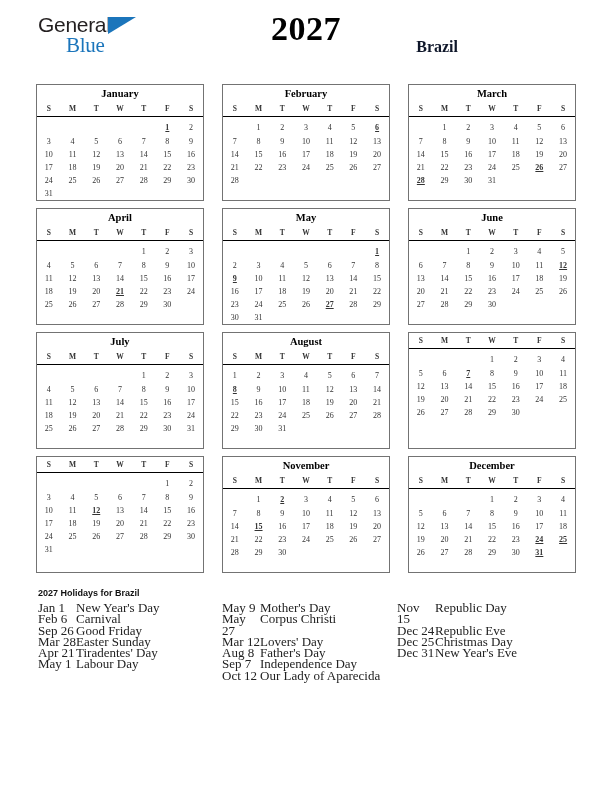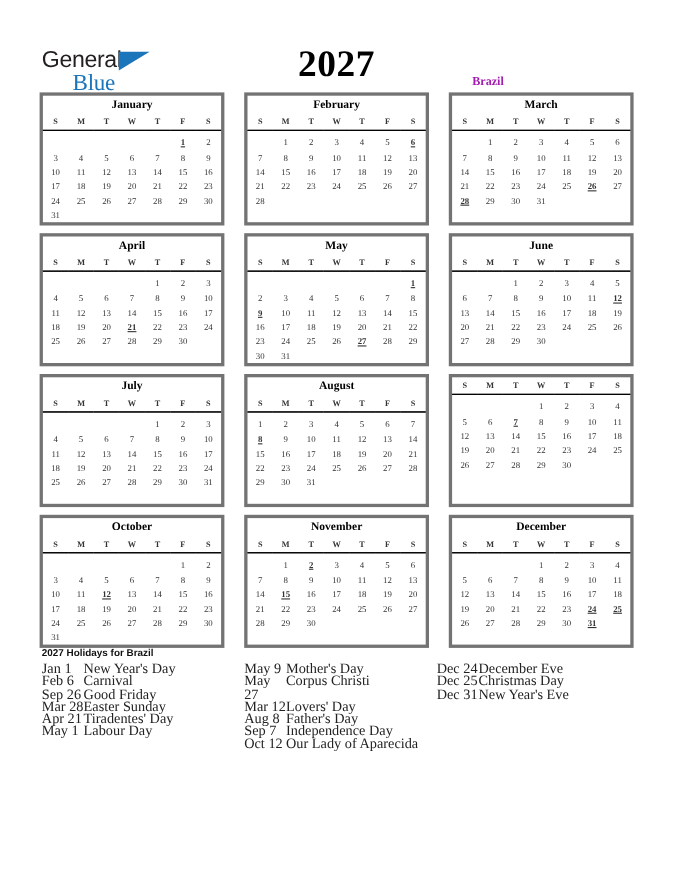--- a/index.html
+++ b/index.html
@@ -18,21 +18,21 @@
     position: relative;
     width: 612px;
     height: 792px;
     box-sizing: border-box;
   }
 
   
   .header {
     position: absolute;
     left: 0;
-    top: 40px;
+    top: 10px;
     width: 496px;
     height: 56px;
   }
   .logo {
     position: absolute;
     left: 38px;
     top: 4px;
     width: 130px;
     height: 48px;
   }
@@ -76,37 +76,37 @@
     font-size: 34px;
     color: #000000;
     letter-spacing: 0.5px;
   }
   .country-title {
     position: absolute;
     right: 38px;
     top: 28px;
     font-family: "Liberation Serif", serif;
     font-weight: bold;
-    font-size: 11px;
-    color: #a21caf;
+    font-size: 16px;
+    color: #0f172a;
   }
 
   
   .months {
     position: absolute;
     left: 36px;
     top: 84px;
     width: 540px;
     display: grid;
     grid-template-columns: repeat(3, 168px);
     grid-column-gap: 18px;
     grid-row-gap: 7px;
   }
   .month {
-    border: 3px solid #737373;
+    border: 1px solid #737373;
     box-sizing: border-box;
     width: 168px;
     background: #ffffff;
     padding: 0;
   }
   .month-name {
     text-align: center;
     font-family: "Liberation Serif", serif;
     font-weight: bold;
     font-size: 10.5px;
@@ -843,21 +843,20 @@
               <td class="empty">&nbsp;</td>
               <td class="empty">&nbsp;</td>
               <td class="empty">&nbsp;</td>
               <td class="empty">&nbsp;</td>
               <td class="empty">&nbsp;</td>
             </tr>
           </tbody>
         </table>
       </div>
       <div class="month">
-        <div class="month-name">October</div>
         <table class="cal">
           <thead>
             <tr>
               <th>S</th>
               <th>M</th>
               <th>T</th>
               <th>W</th>
               <th>T</th>
               <th>F</th>
               <th>S</th>
@@ -1117,22 +1116,26 @@
             <span class="holiday-date">Sep 7</span>
             <span class="holiday-name">Independence Day</span>
           </div>
           <div class="holiday-row">
             <span class="holiday-date">Oct 12</span>
             <span class="holiday-name">Our Lady of Aparecida</span>
           </div>
         </div>
         <div class="hcol hcol-3">
           <div class="holiday-row">
+            <span class="holiday-date">Nov 15</span>
+            <span class="holiday-name">Republic Day</span>
+          </div>
+          <div class="holiday-row">
             <span class="holiday-date">Dec 24</span>
-            <span class="holiday-name">December Eve</span>
+            <span class="holiday-name">Republic Eve</span>
           </div>
           <div class="holiday-row">
             <span class="holiday-date">Dec 25</span>
             <span class="holiday-name">Christmas Day</span>
           </div>
           <div class="holiday-row">
             <span class="holiday-date">Dec 31</span>
             <span class="holiday-name">New Year's Eve</span>
           </div>
         </div>

